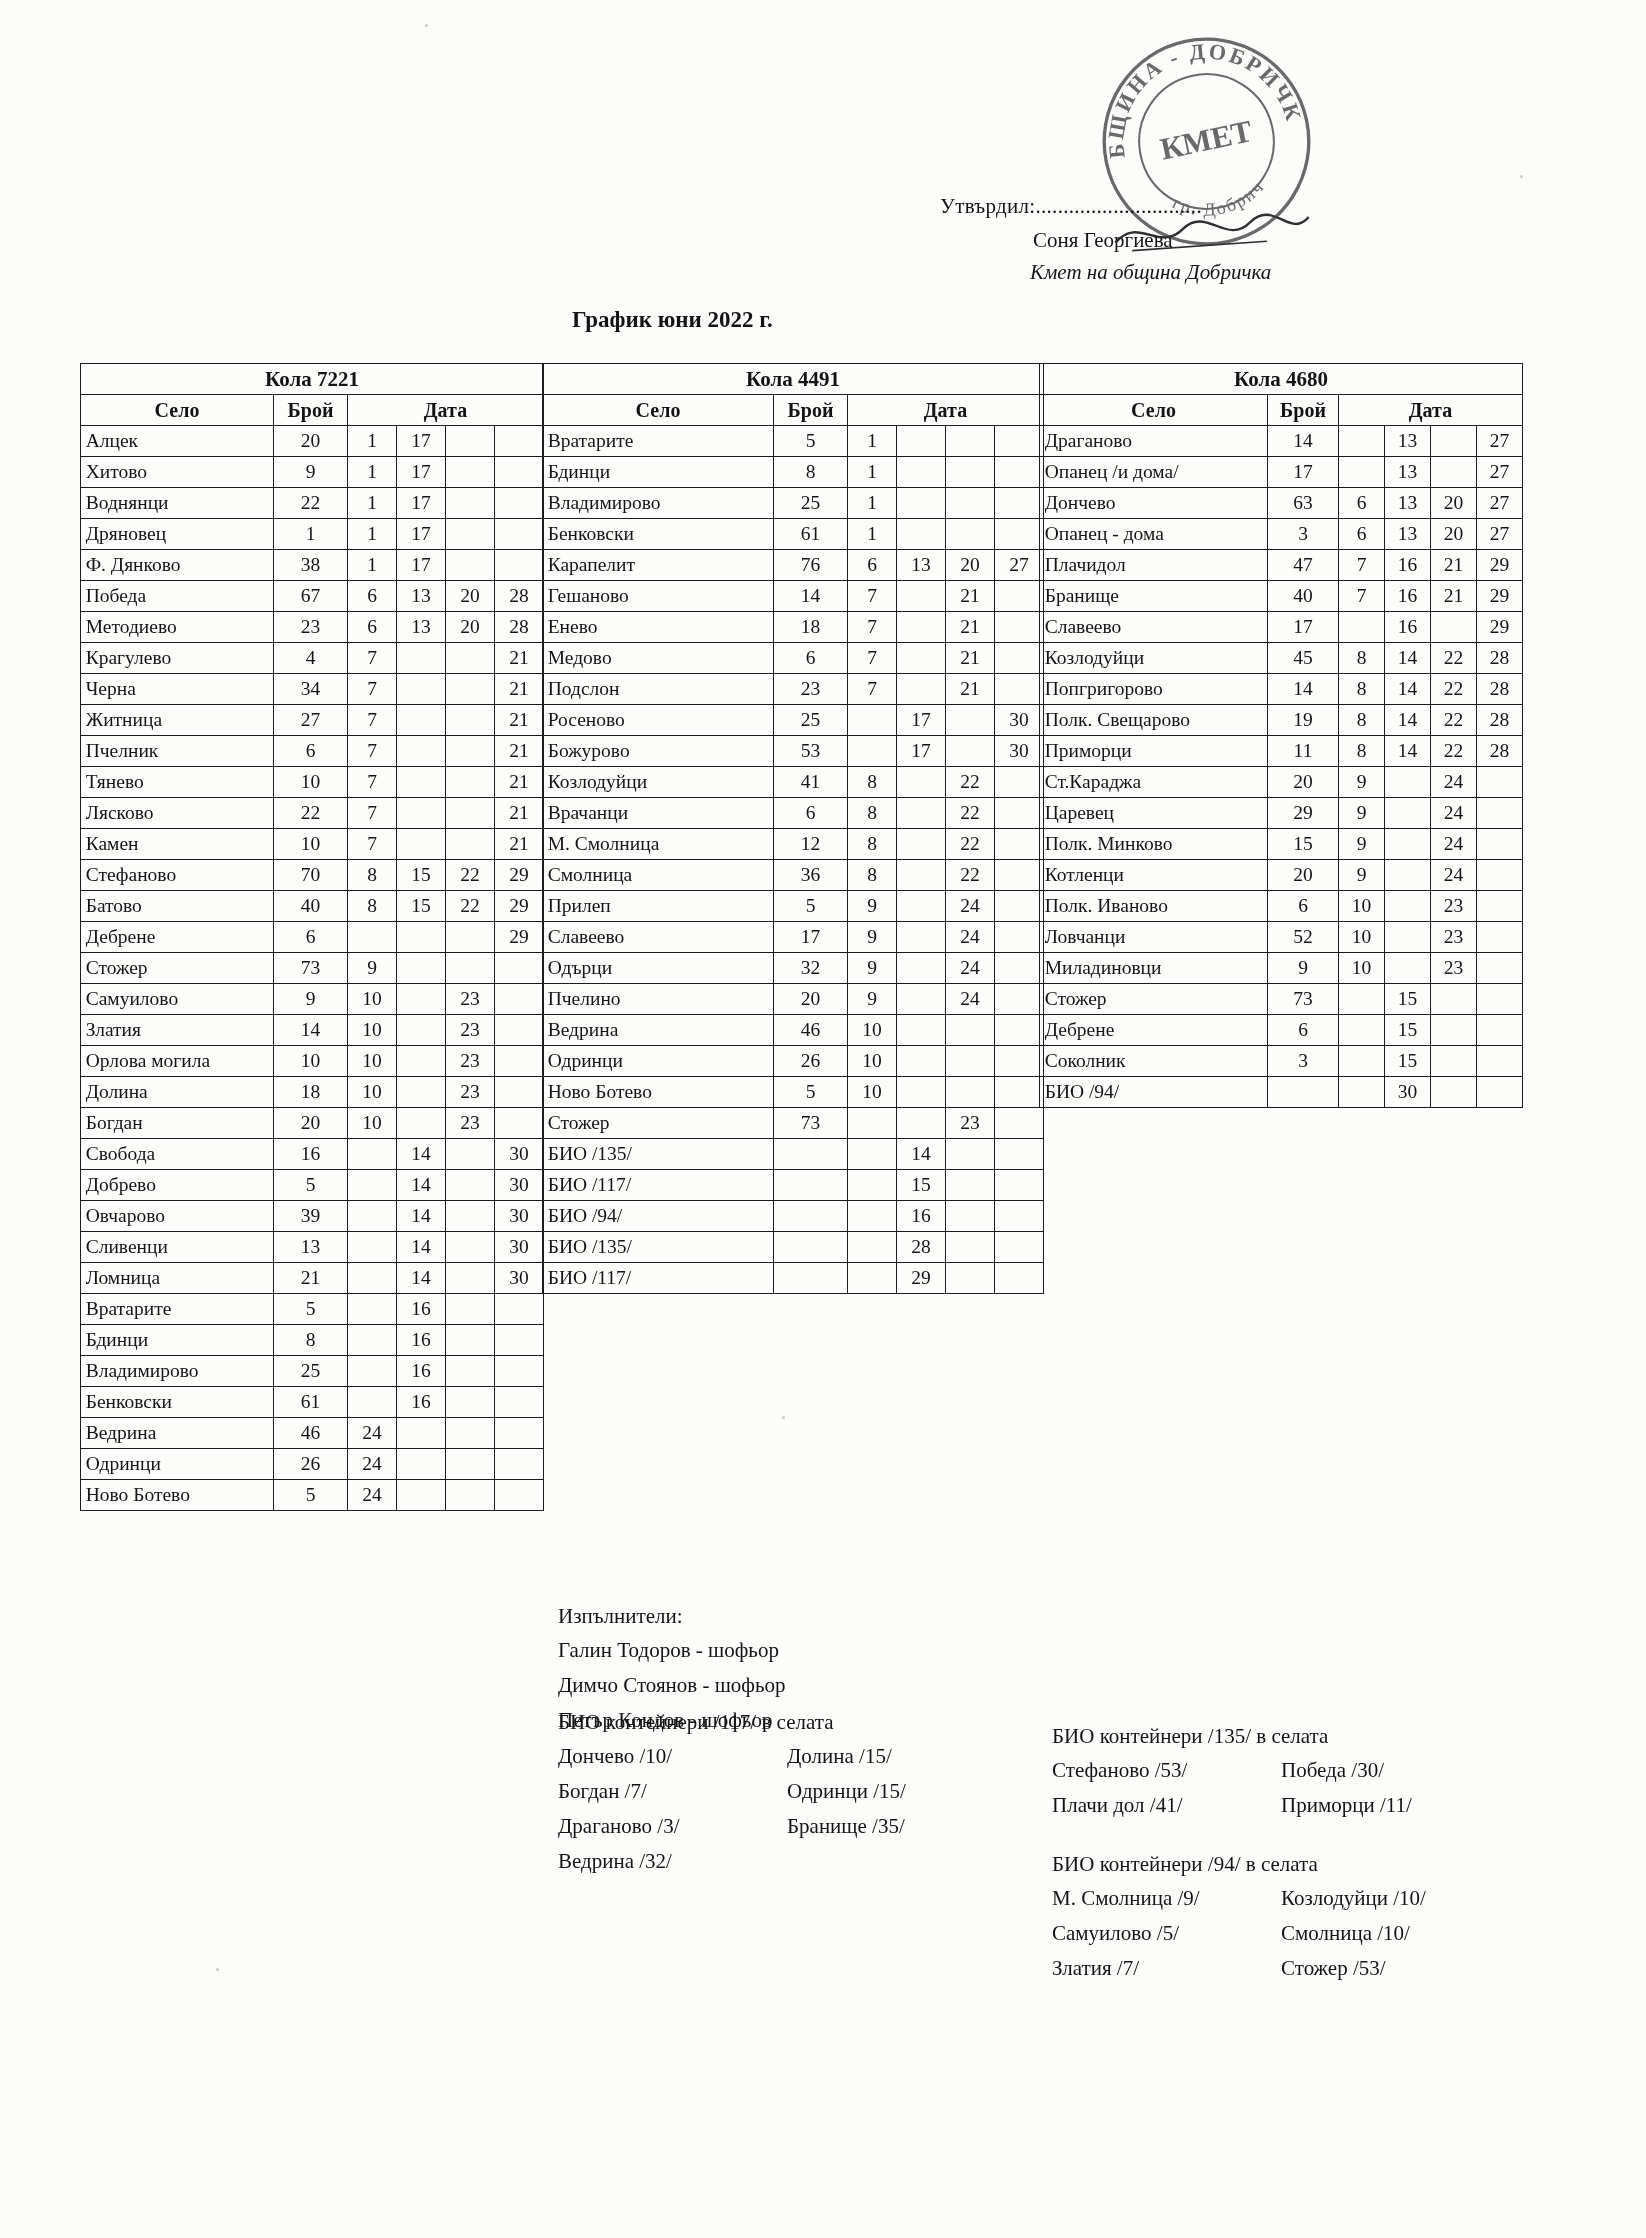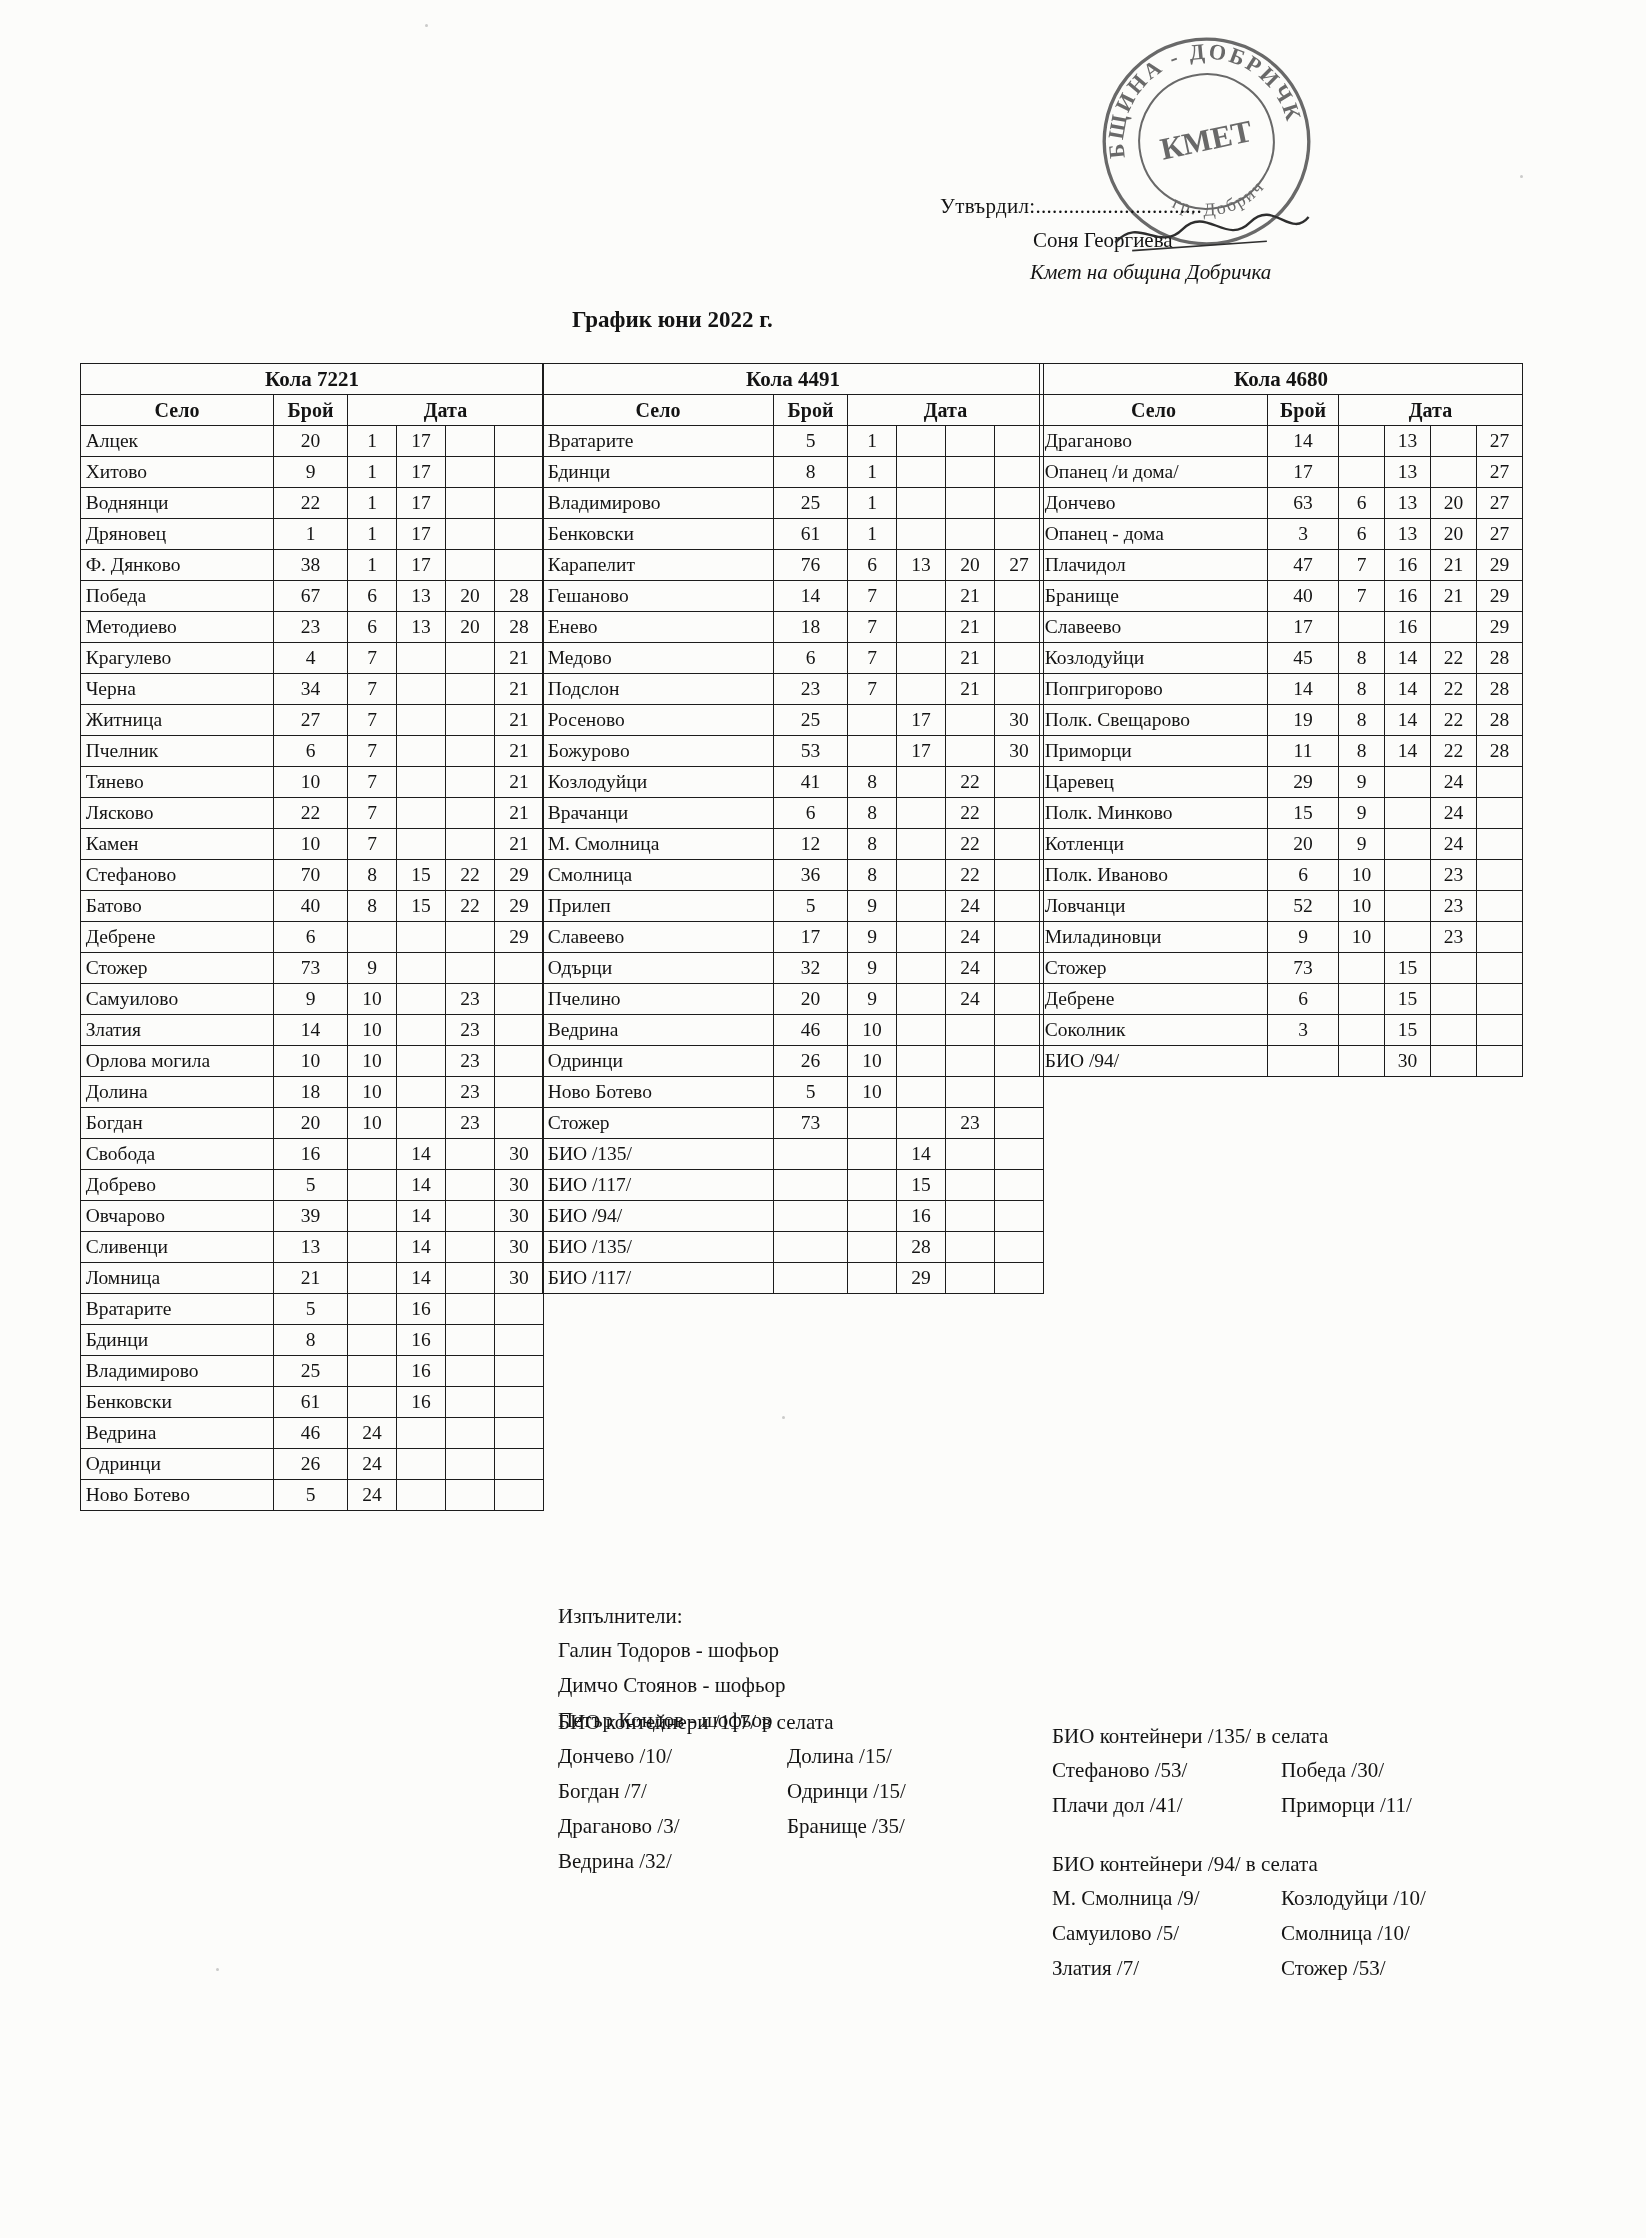--- a/index.html
+++ b/index.html
@@ -725,20 +725,28 @@
           <td class="date">22</td>
           <td class="date">28</td>
         </tr>
         <tr>
           <td class="village">Приморци</td>
           <td class="count">11</td>
           <td class="date">8</td>
           <td class="date">14</td>
           <td class="date">22</td>
           <td class="date">28</td>
+        </tr>
+        <tr>
+          <td class="village">Ст.Караджа</td>
+          <td class="count">20</td>
+          <td class="date">9</td>
+          <td class="date"></td>
+          <td class="date">24</td>
+          <td class="date"></td>
         </tr>
         <tr>
           <td class="village">Царевец</td>
           <td class="count">29</td>
           <td class="date">9</td>
           <td class="date"></td>
           <td class="date">24</td>
           <td class="date"></td>
         </tr>
         <tr>

